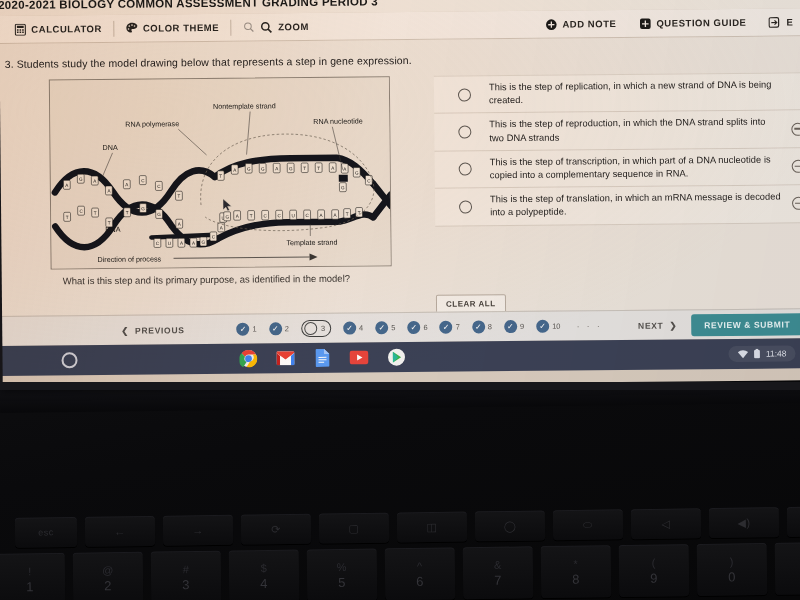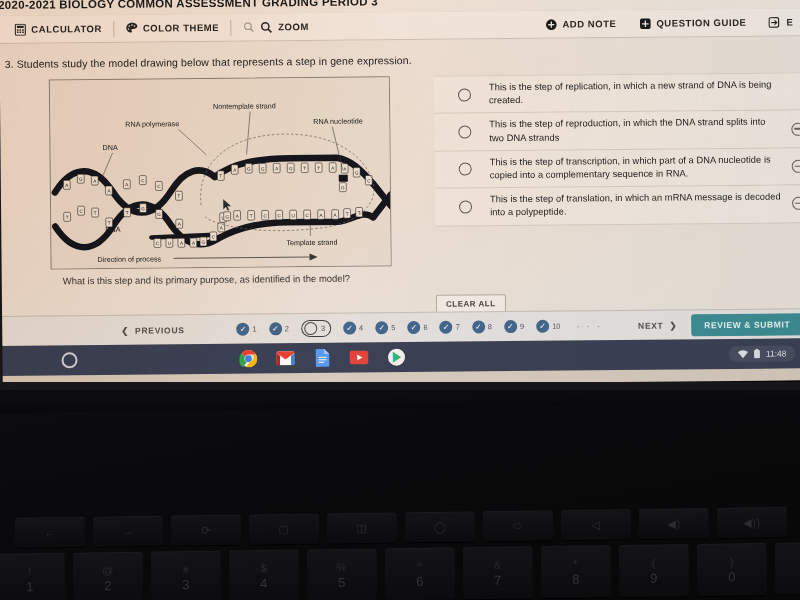--- a/index.html
+++ b/index.html
@@ -267,20 +267,21 @@
 </head>
 <body>
 
 <div id="photo">
 
   <div class="laptop-base"></div>
   <div class="base-hinge"></div>
 
   <div class="kb">
     <div class="kb-row fn" id="kb-fn">
+        <div class="key fnkey esc">esc</div>
         <div class="key fnkey">←</div>
         <div class="key fnkey">→</div>
         <div class="key fnkey">⟳</div>
         <div class="key fnkey">▢</div>
         <div class="key fnkey">◫</div>
         <div class="key fnkey">◯</div>
         <div class="key fnkey">⬭</div>
         <div class="key fnkey">◁</div>
         <div class="key fnkey">◀)</div>
         <div class="key fnkey">◀))</div>

